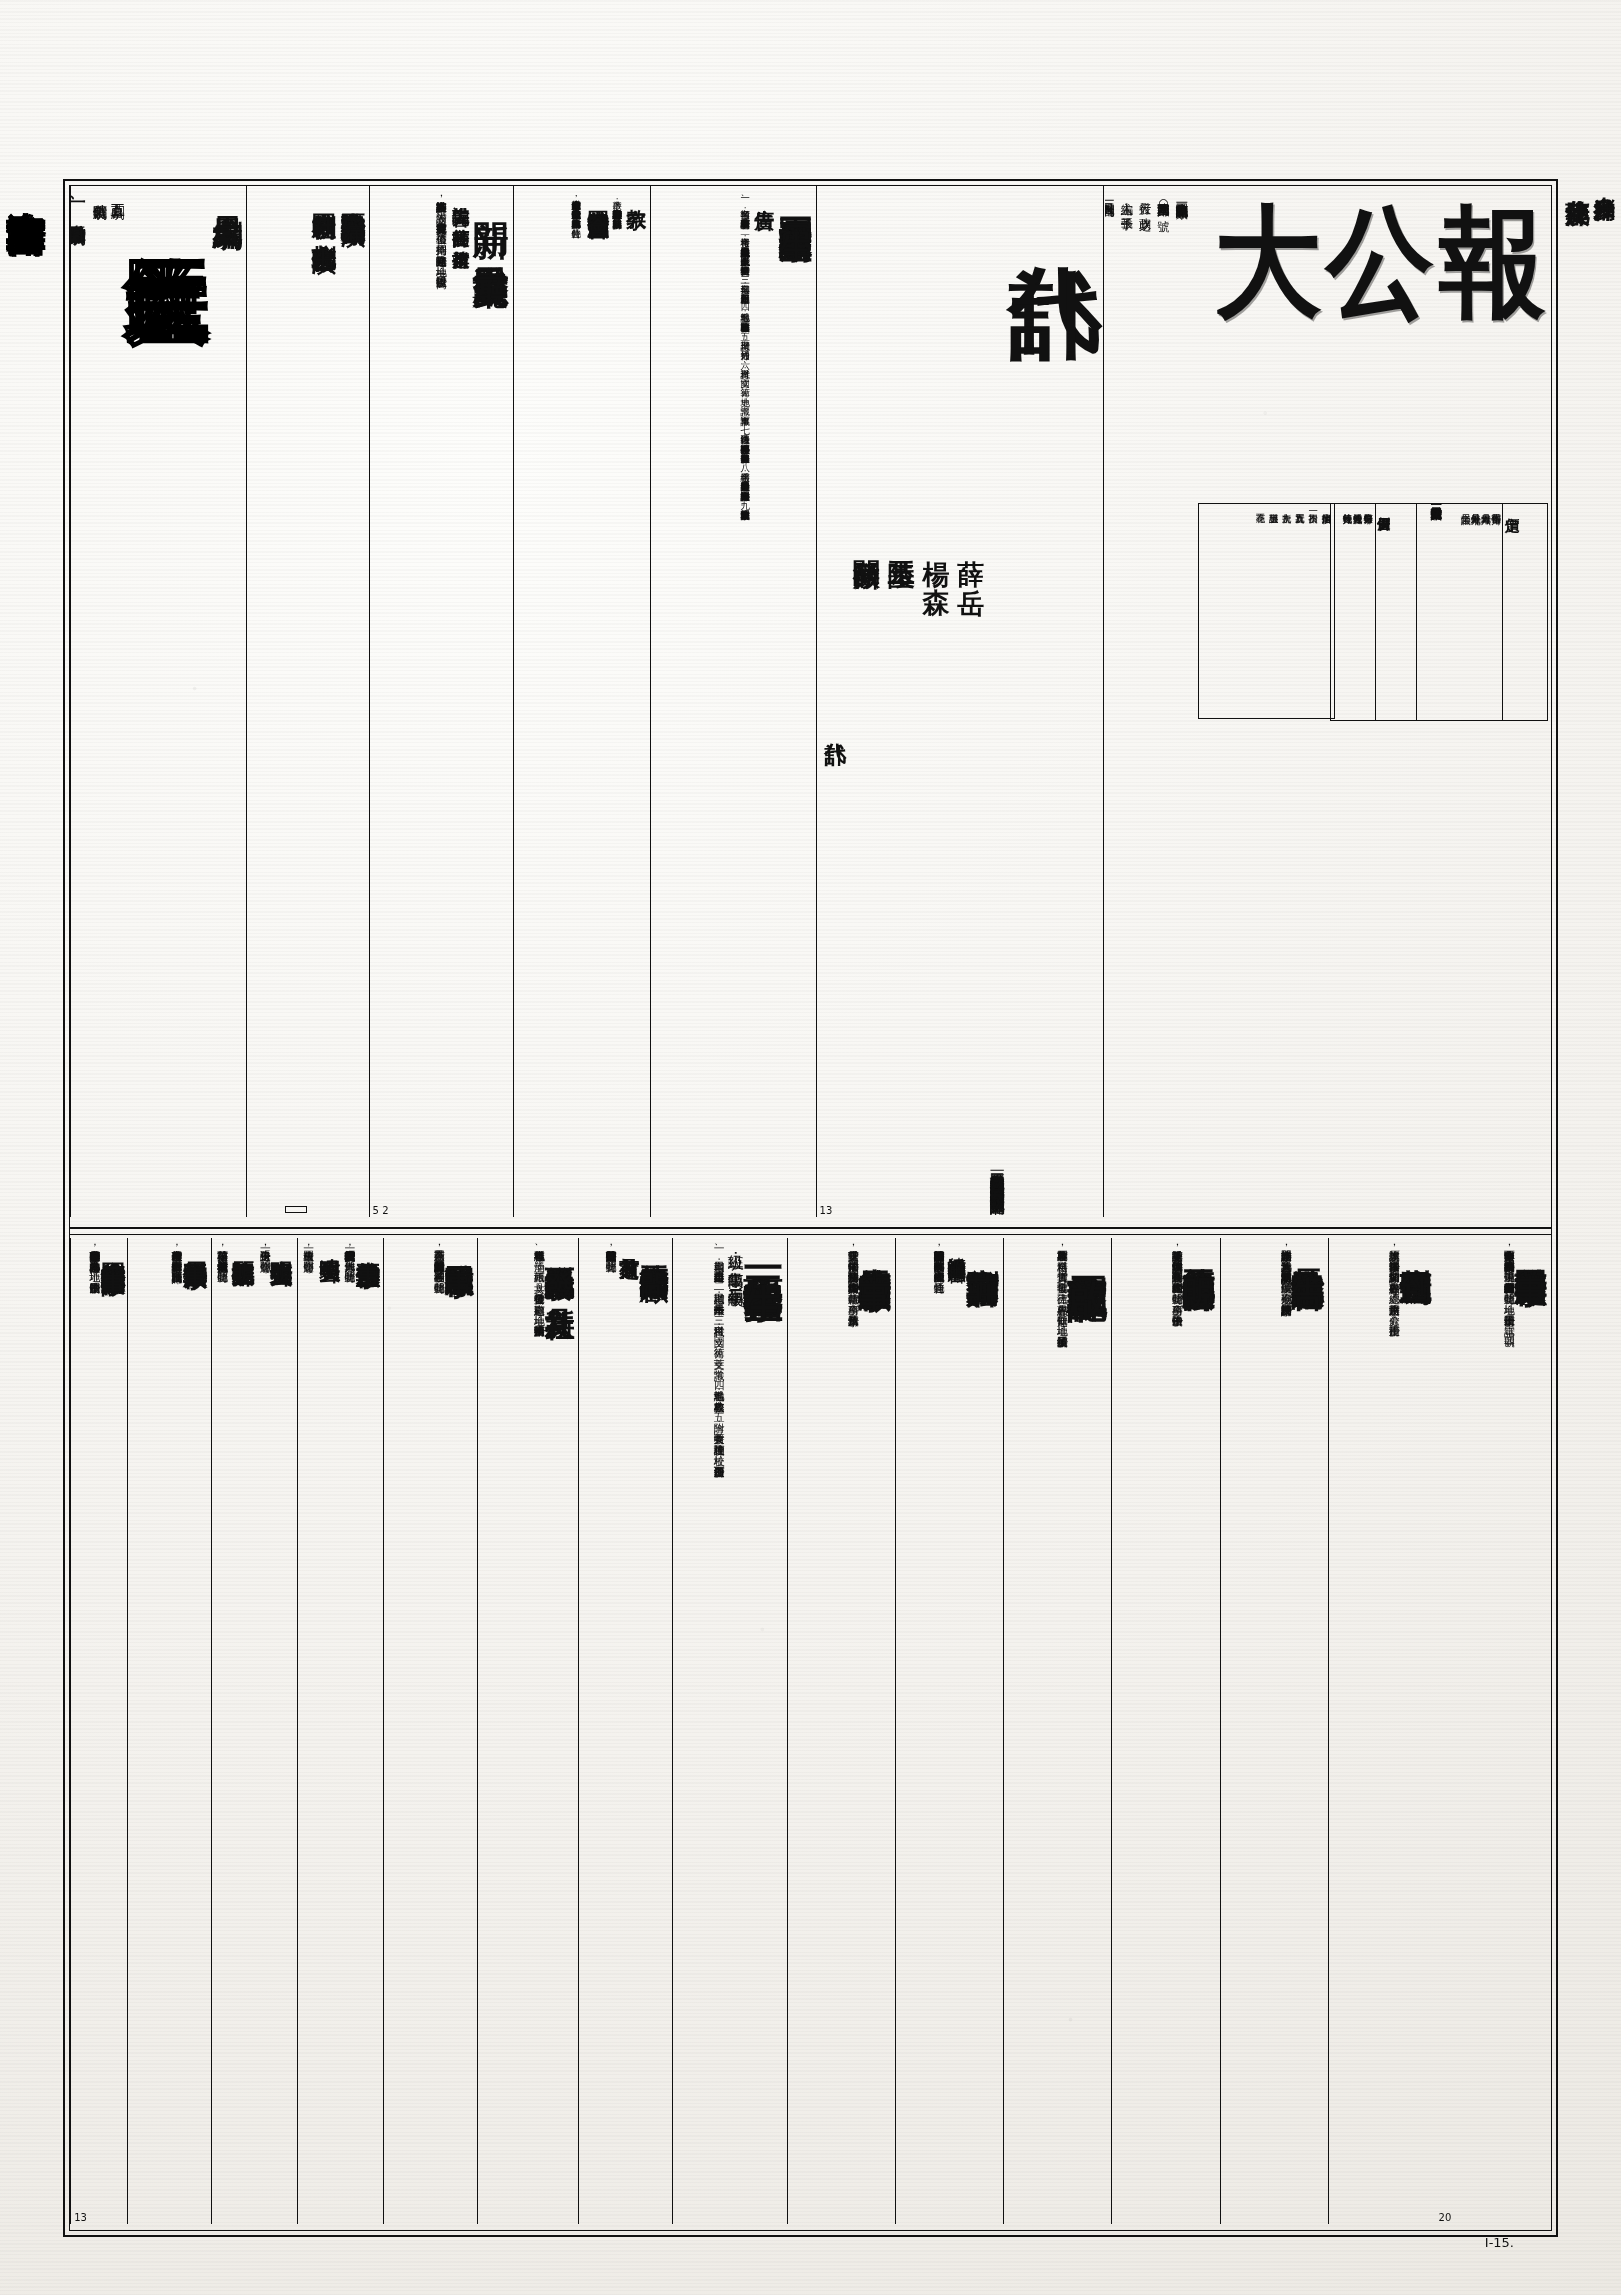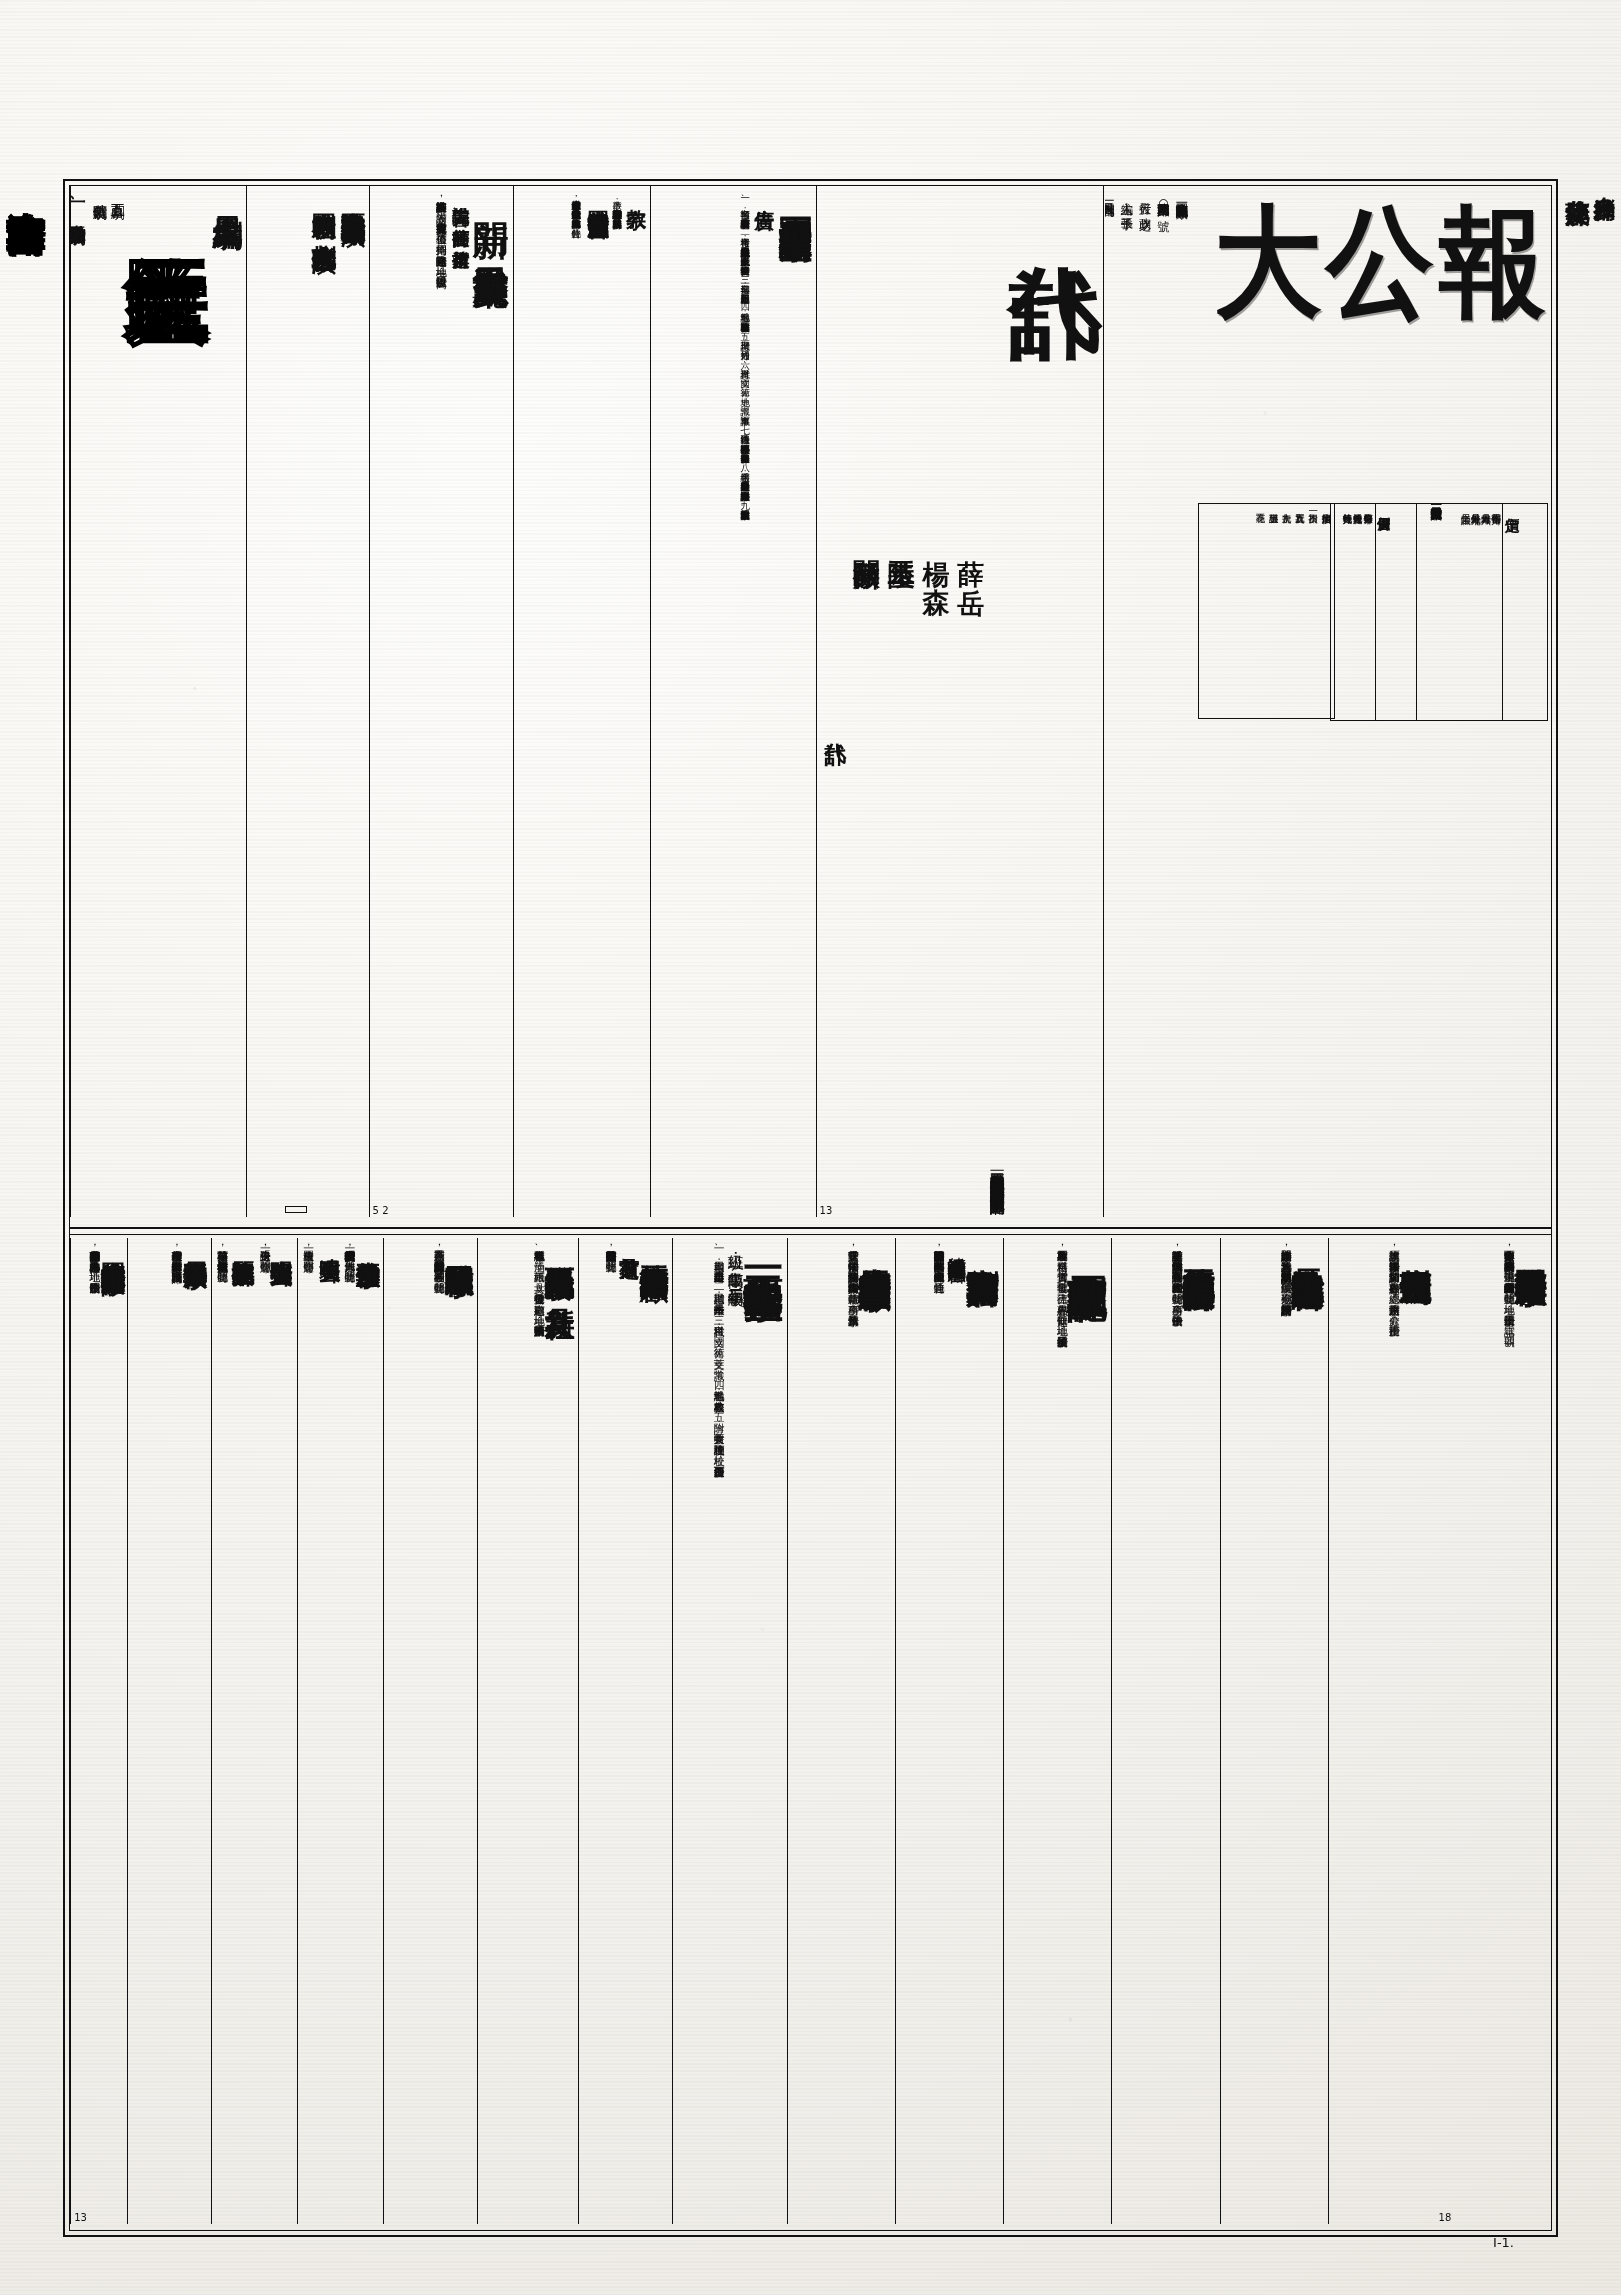--- a/index.html
+++ b/index.html
@@ -295,21 +295,21 @@
           </div>
 
         </div>
       </div>
 
       <div id="band-lower">
 
         <div class="lcol" style="right:0;width:115px;border-left:none;">
           <div class="lhead v">科學國藥廠籌備處啟事</div>
           <div class="vblock lbody" style="height:937px;margin-left:2.9px;">本廠集合中西醫藥專家，採用科學方法精製各種國藥，現正籌備中，所有分銷各處及代理各埠業務均暫從緩，特此聲明。地址：長沙南正街三十一號。電話：四一二號。</div>
-          <div class="corner-num">18</div>
+          <div class="corner-num">20</div>
         </div>
 
         <div class="lcol" style="right:115px;width:108px;">
           <div class="lhead v">廣州生角號已遷到</div>
           <div class="vblock lbody" style="height:923px;margin-left:2.9px;">本號原設廣州，因事遷移長沙營業，一切診所開業如舊，歡迎各界惠顧。總處：廣州市惠愛路。分處：長沙南正街。</div>
         </div>
 
         <div class="lcol" style="right:223px;width:108px;">
           <div class="lhead v">長沙官山林民總七修族譜通告</div>
           <div class="vblock lbody" style="height:923px;margin-left:2.9px;">本族合修族譜業已開始，凡我族人無論遠近，均請於本年一月底以前將丁口開單送交譜局，以便彙編，逾期不候。譜局設長沙南門外林家灣。</div>
@@ -380,15 +380,15 @@
         <div class="lcol" style="right:1423px;left:0;">
           <div class="lhead v" style="font-size:24.5px;">全國節儉總會湖南分會長沙支會第二勸儲隊啟事</div>
           <div class="vblock lbody" style="height:793px;margin-left:2.9px;">本隊奉令辦理節約儲蓄勸募事宜，凡各界熱心人士請向本隊接洽，地址：長沙中山路第四十號。</div>
           <div class="corner-num">13</div>
         </div>
       </div>
 
     </div>
   </div>
 
-  <div style="position:absolute;right:108px;bottom:45px;font-family:'DejaVu Sans',sans-serif;font-size:13px;">I-1.</div>
+  <div style="position:absolute;right:108px;bottom:45px;font-family:'DejaVu Sans',sans-serif;font-size:13px;">I-15.</div>
 </div>
 
 
 </body></html>

